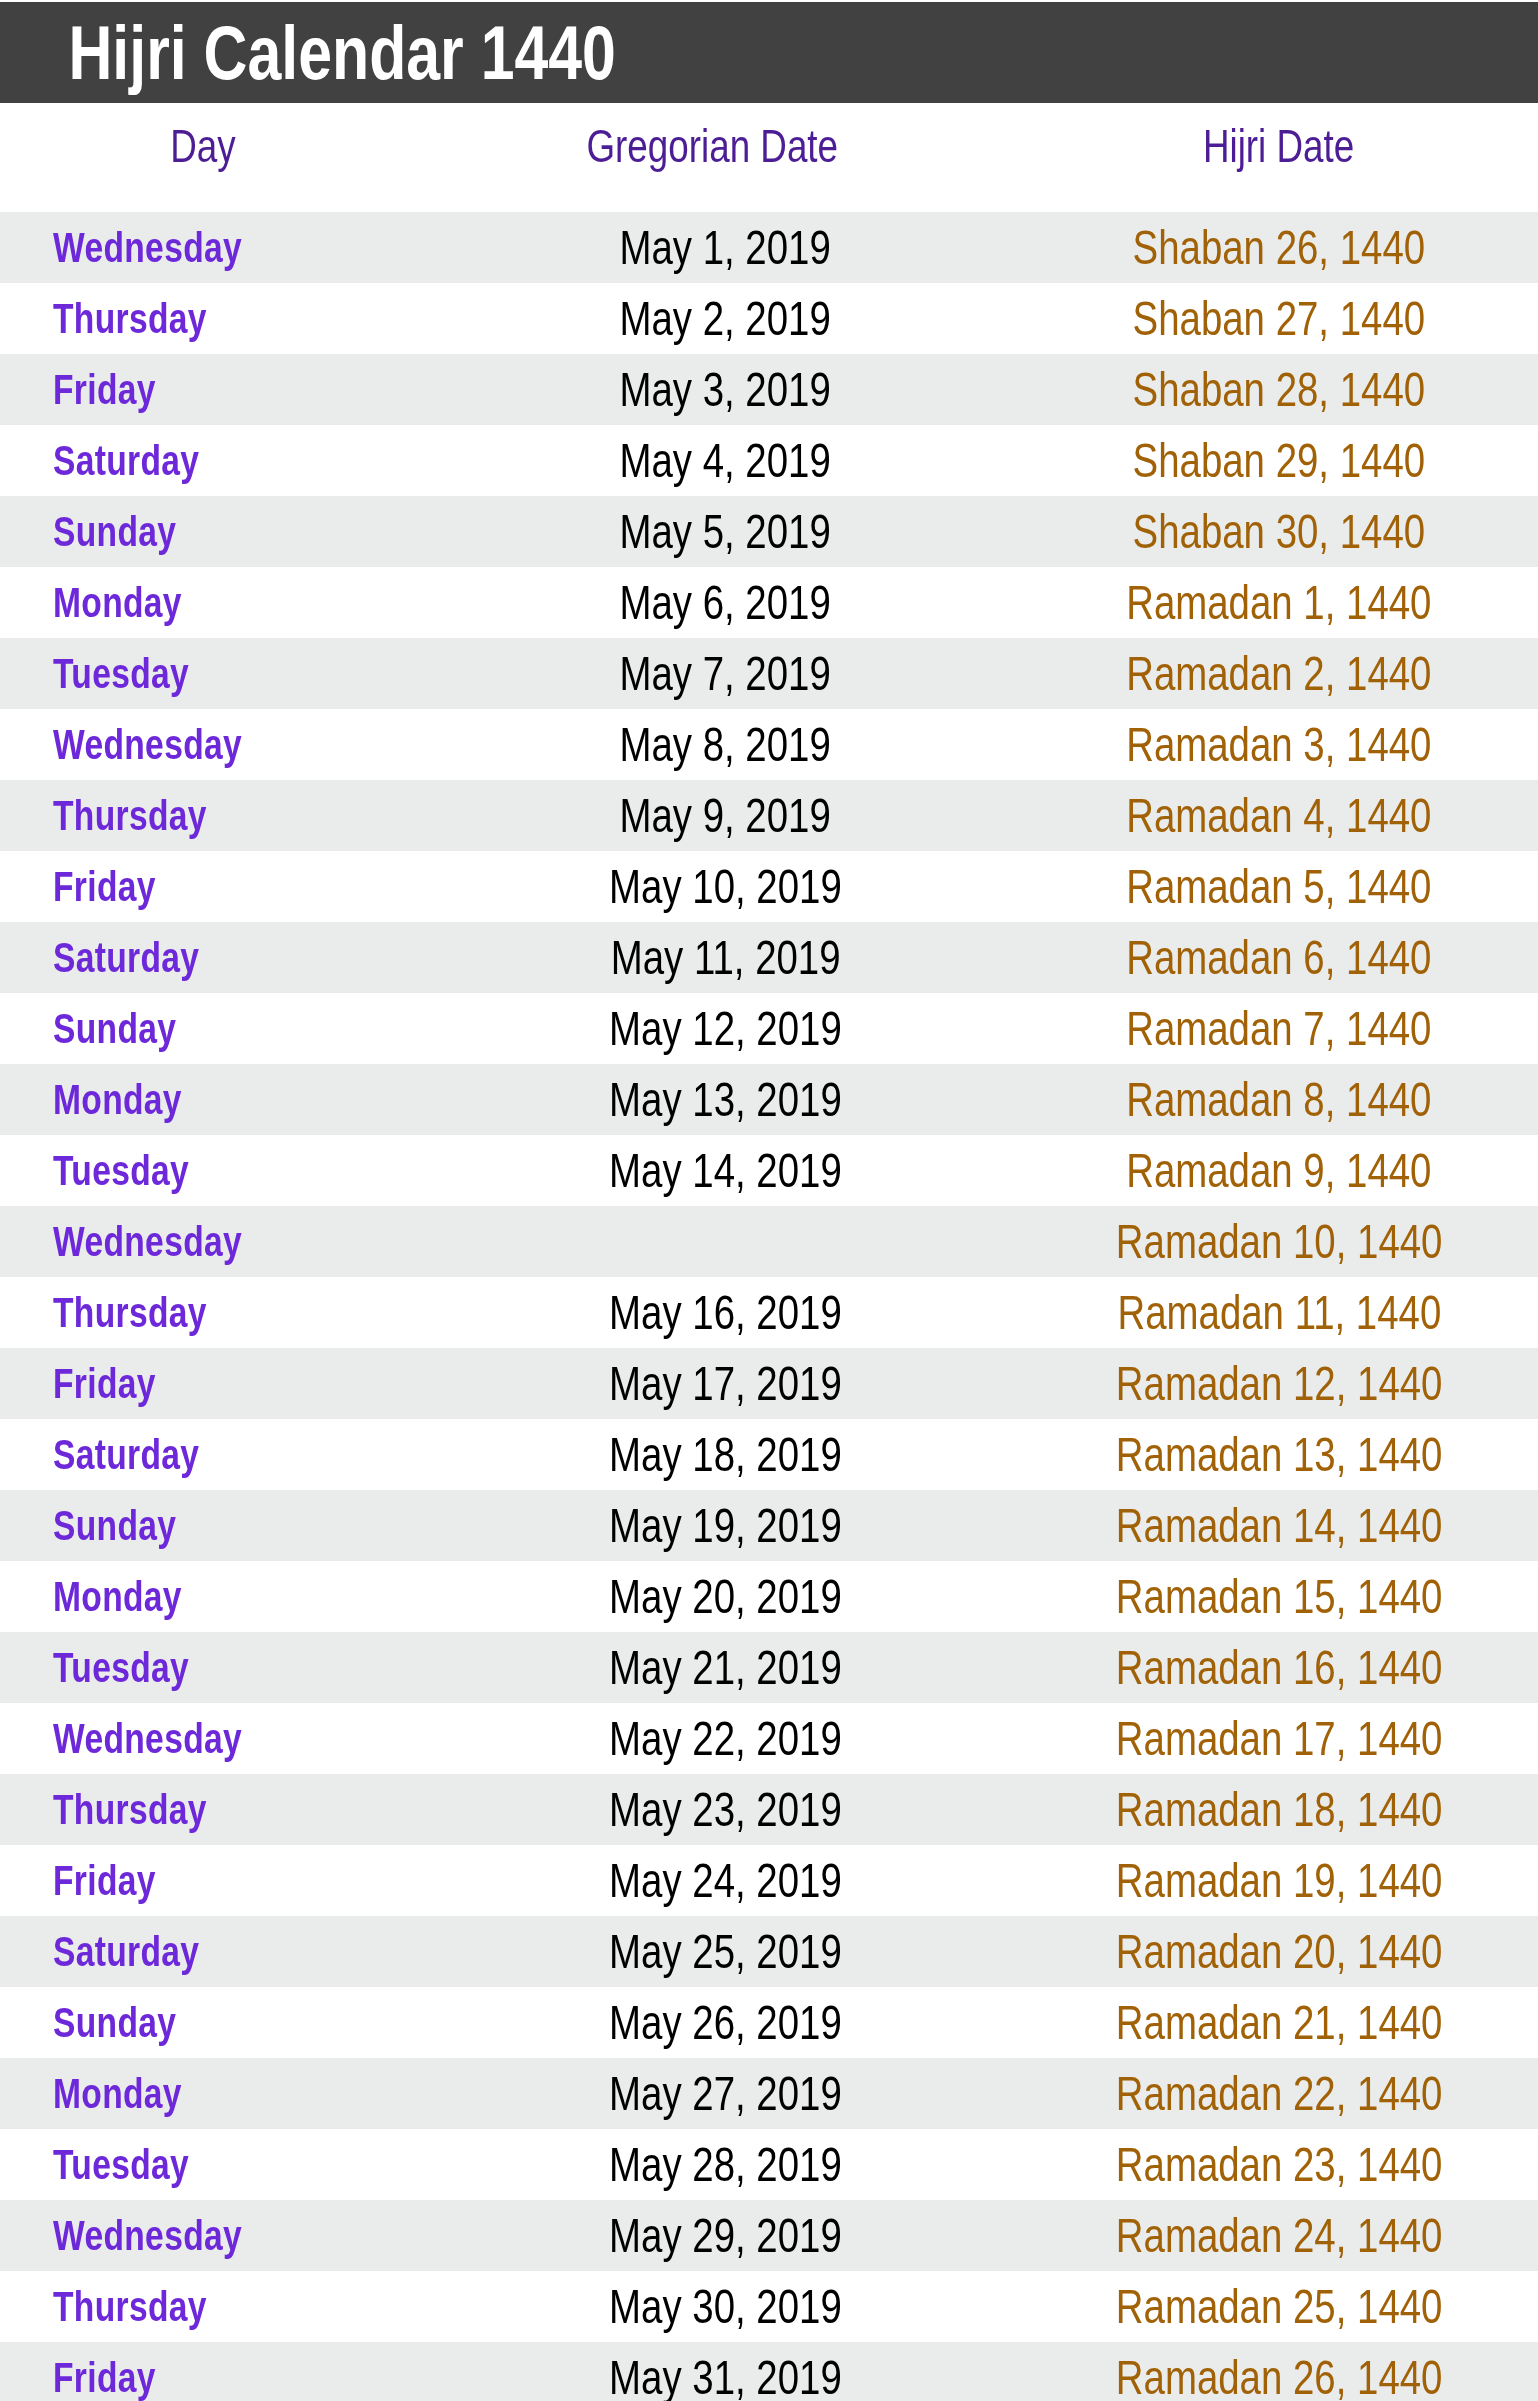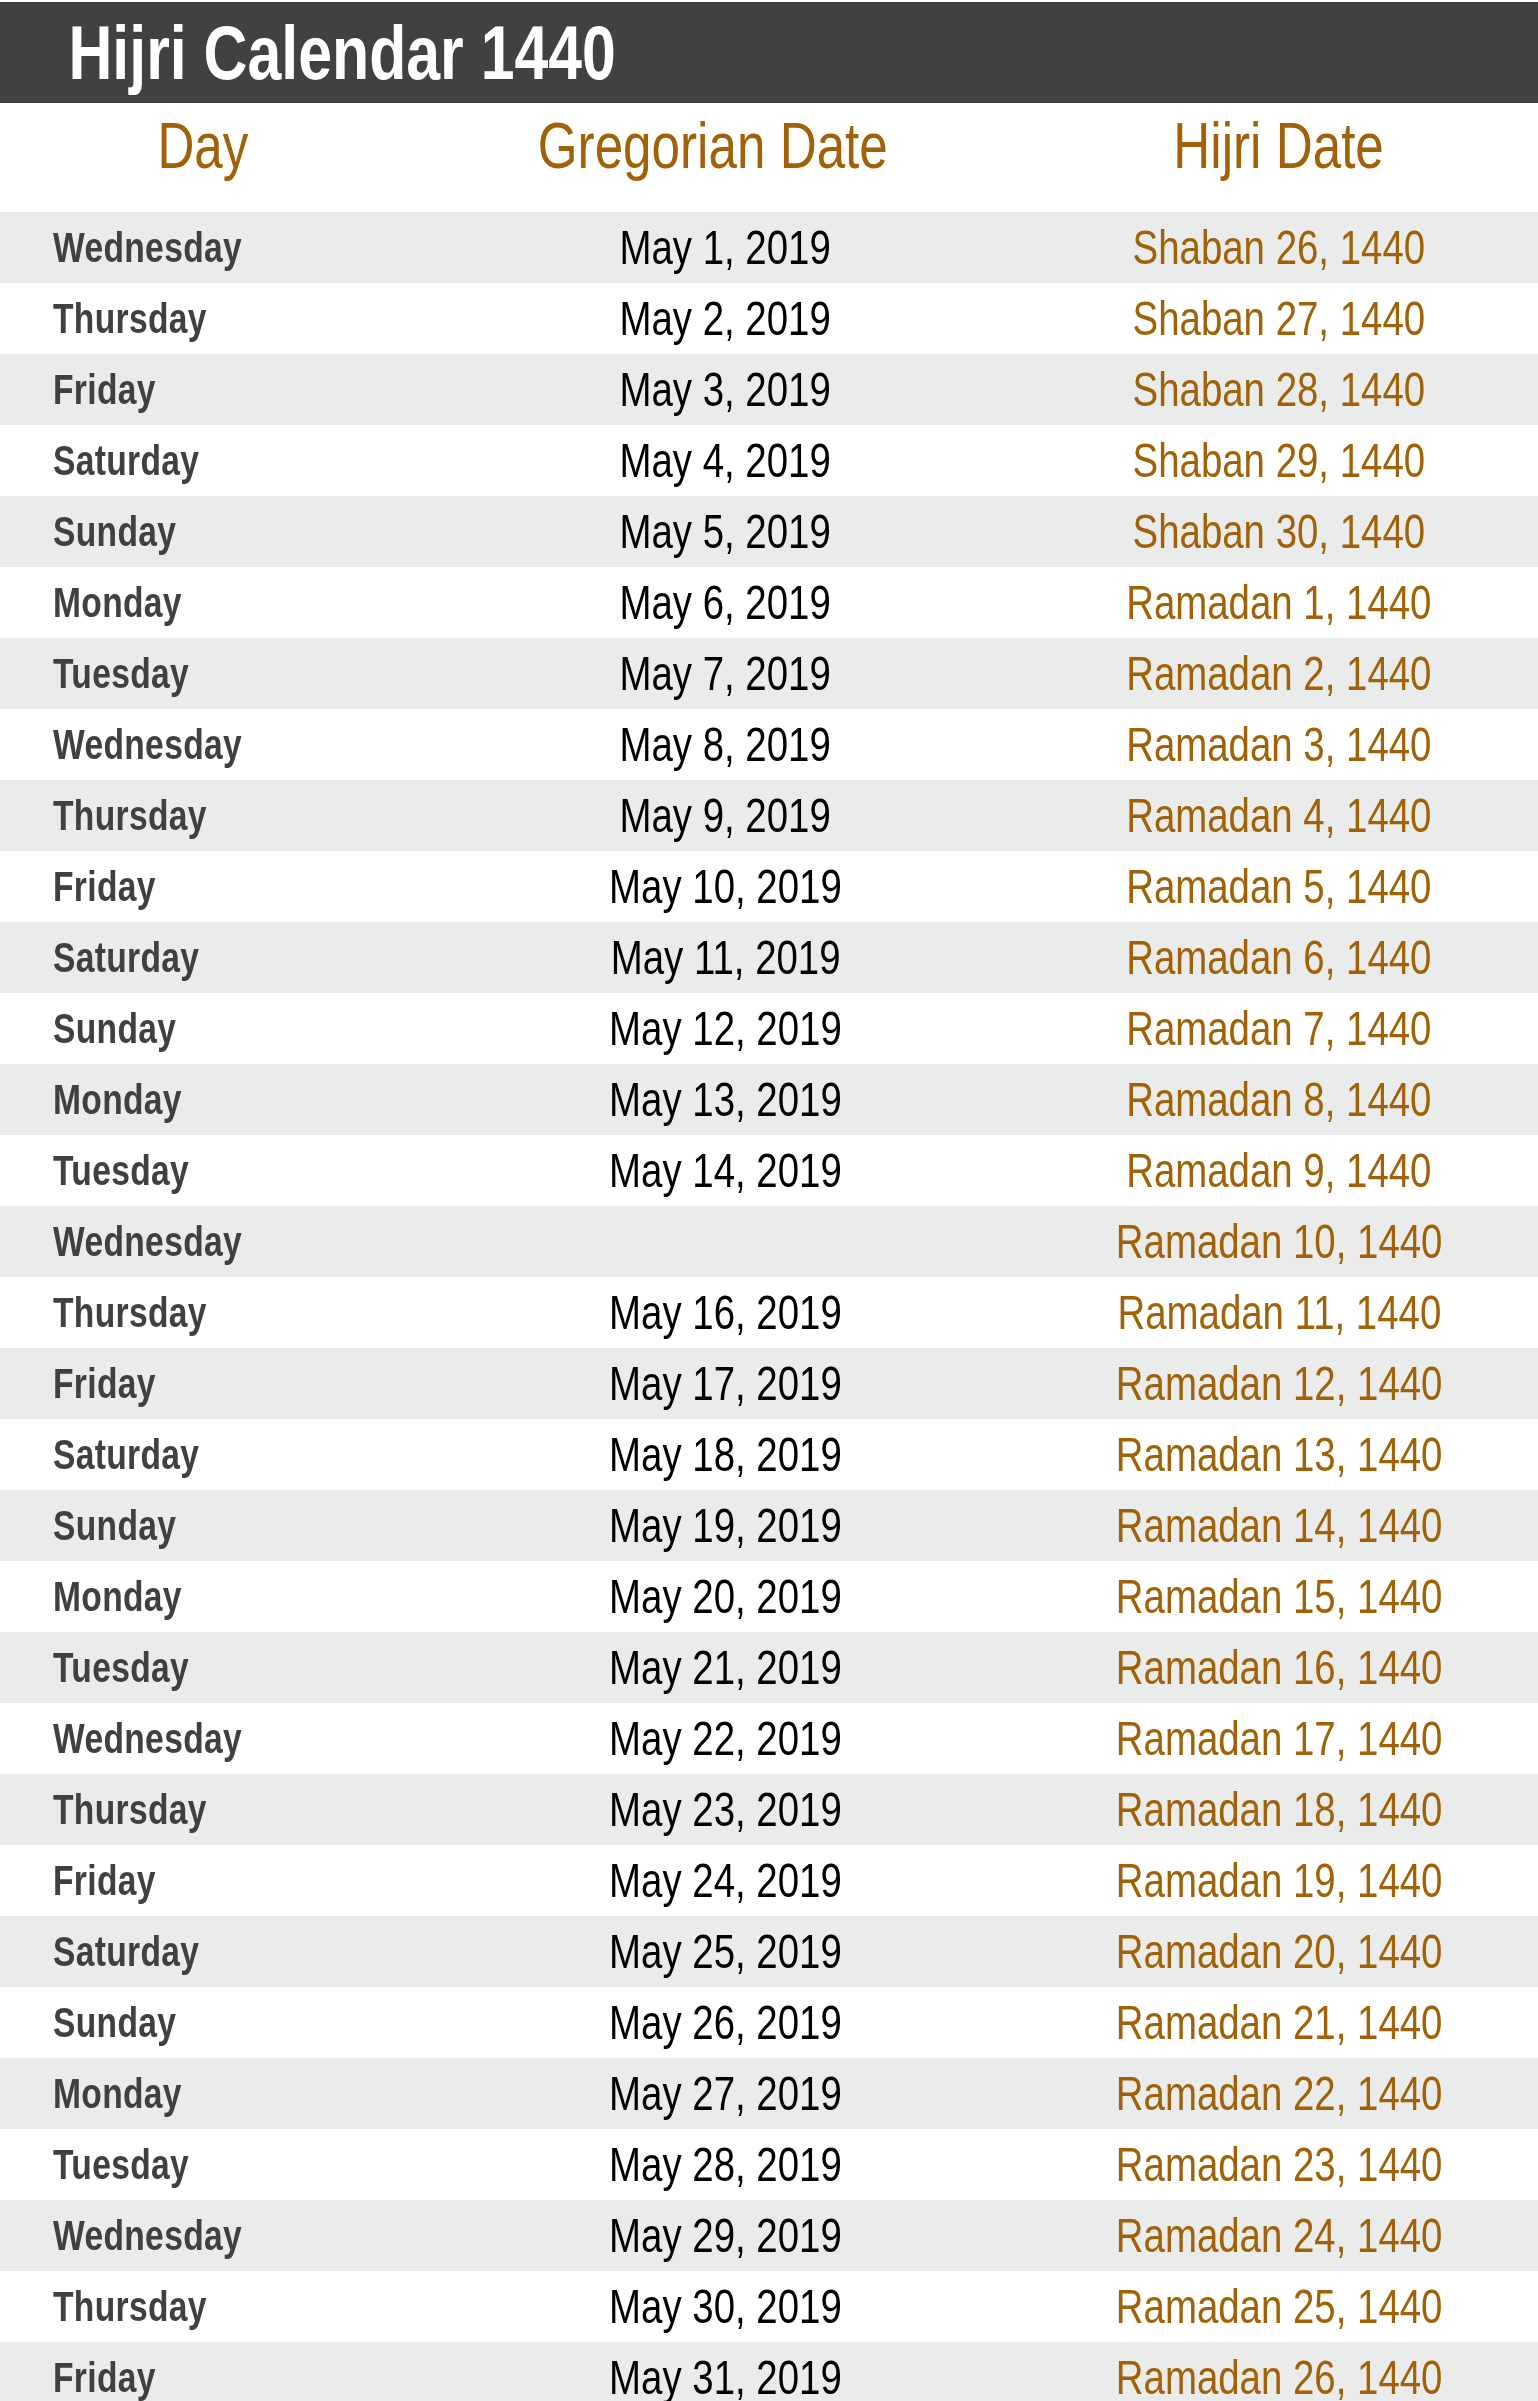--- a/index.html
+++ b/index.html
@@ -56,23 +56,23 @@
     height: 108px;
     background: #ffffff;
   }
   .col-head {
     position: absolute;
     top: 0;
     height: 85px;
     display: flex;
     align-items: center;
     justify-content: center;
-    color: #a16207;
+    color: #4c1d95;
     font-family: "Liberation Sans Narrow", "Liberation Sans", "DejaVu Sans", sans-serif;
-    font-size: 64px;
+    font-size: 46px;
     font-weight: normal;
     line-height: 1;
     white-space: nowrap;
   }
   .col-head > span {
     display: inline-block;
     transform: scaleX(0.80);
     transform-origin: center center;
   }
   .col-head.c-day      { left: 0px;    width: 405px; }
@@ -115,21 +115,21 @@
     transform-origin: center center;
   }
 
   
   .cell.c-day {
     left: 0px;
     width: 405px;
     justify-content: flex-start;
     padding-left: 53px;
     box-sizing: border-box;
-    color: #404040;
+    color: #6d28d9;
     font-family: "Liberation Sans Narrow", "Liberation Sans", "DejaVu Sans", sans-serif;
     font-size: 42px;
     font-weight: bold;
     letter-spacing: 0.4px;
   }
 
   
   .cell.c-greg {
     left: 418px;
     width: 615px;

